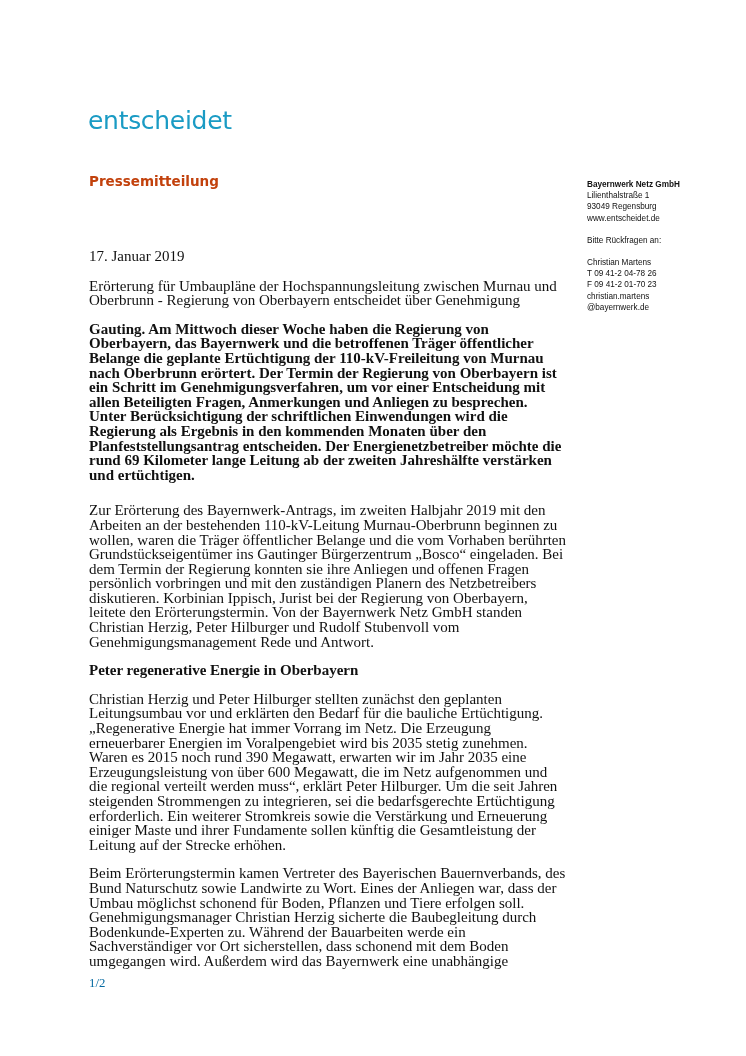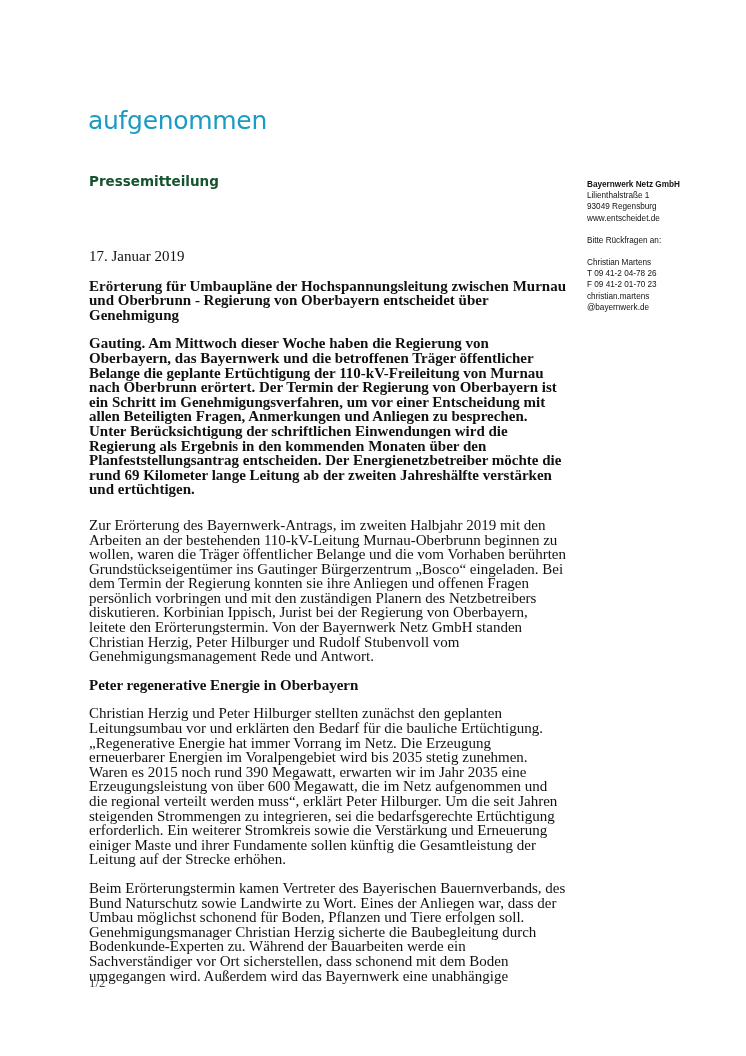--- a/index.html
+++ b/index.html
@@ -4,46 +4,46 @@
   <style>
     html, body { margin: 0; padding: 0; background: #ffffff; }
     body { width: 746px; height: 1056px; position: relative; overflow: hidden; color: #111; }
     .logo {
       position: absolute; left: 88px; top: 108px;
       font-family: "DejaVu Sans", sans-serif; font-size: 25px; letter-spacing: -0.3px;
       color: #1a9bc4; line-height: 1;
     }
     .doc-type {
       position: absolute; left: 89px; top: 173px;
-      font-family: "DejaVu Sans", sans-serif; font-weight: bold; font-size: 13.5px; color: #14532d;
+      font-family: "DejaVu Sans", sans-serif; font-weight: bold; font-size: 13.5px; color: #c2410c;
     }
     .sidebar {
       position: absolute; left: 587px; top: 179px; width: 140px;
       font-family: Liberation Sans, sans-serif; font-size: 8.2px; line-height: 11.2px; color: #111;
     }
     .sidebar .company { font-weight: bold; }
     .sidebar .gap { height: 11px; }
     .main {
       position: absolute; left: 89px; top: 249px; width: 478px;
       font-family: "Liberation Serif", serif; font-size: 15px; line-height: 14.6px; color: #111;
     }
     .date { margin: 0 0 15px 0; }
-    .headline { font-weight: bold; margin: 0 0 14px 0; }
+    .headline { font-weight: normal; margin: 0 0 14px 0; }
     .lead { font-weight: bold; margin: 0 0 21px 0; }
     .para { margin: 0 0 14px 0; }
     .subhead { font-weight: bold; margin: 0 0 14px 0; }
     .page-num {
       position: absolute; left: 89px; top: 976px;
-      font-family: "Liberation Serif", serif; font-size: 12.8px; color: #404040;
+      font-family: "Liberation Serif", serif; font-size: 12.8px; color: #0369a1;
     }
   </style>
 </head>
 <body>
 
-<div class="logo">aufgenommen</div>
+<div class="logo">entscheidet</div>
 <div class="doc-type">Pressemitteilung</div>
 
 <div class="sidebar">
   <div class="company">Bayernwerk Netz GmbH</div>
   <div>Lilienthalstraße 1</div>
   <div>93049 Regensburg</div>
   <div>www.entscheidet.de</div>
   <div class="gap"></div>
   <div>Bitte Rückfragen an:</div>
   <div class="gap"></div>

